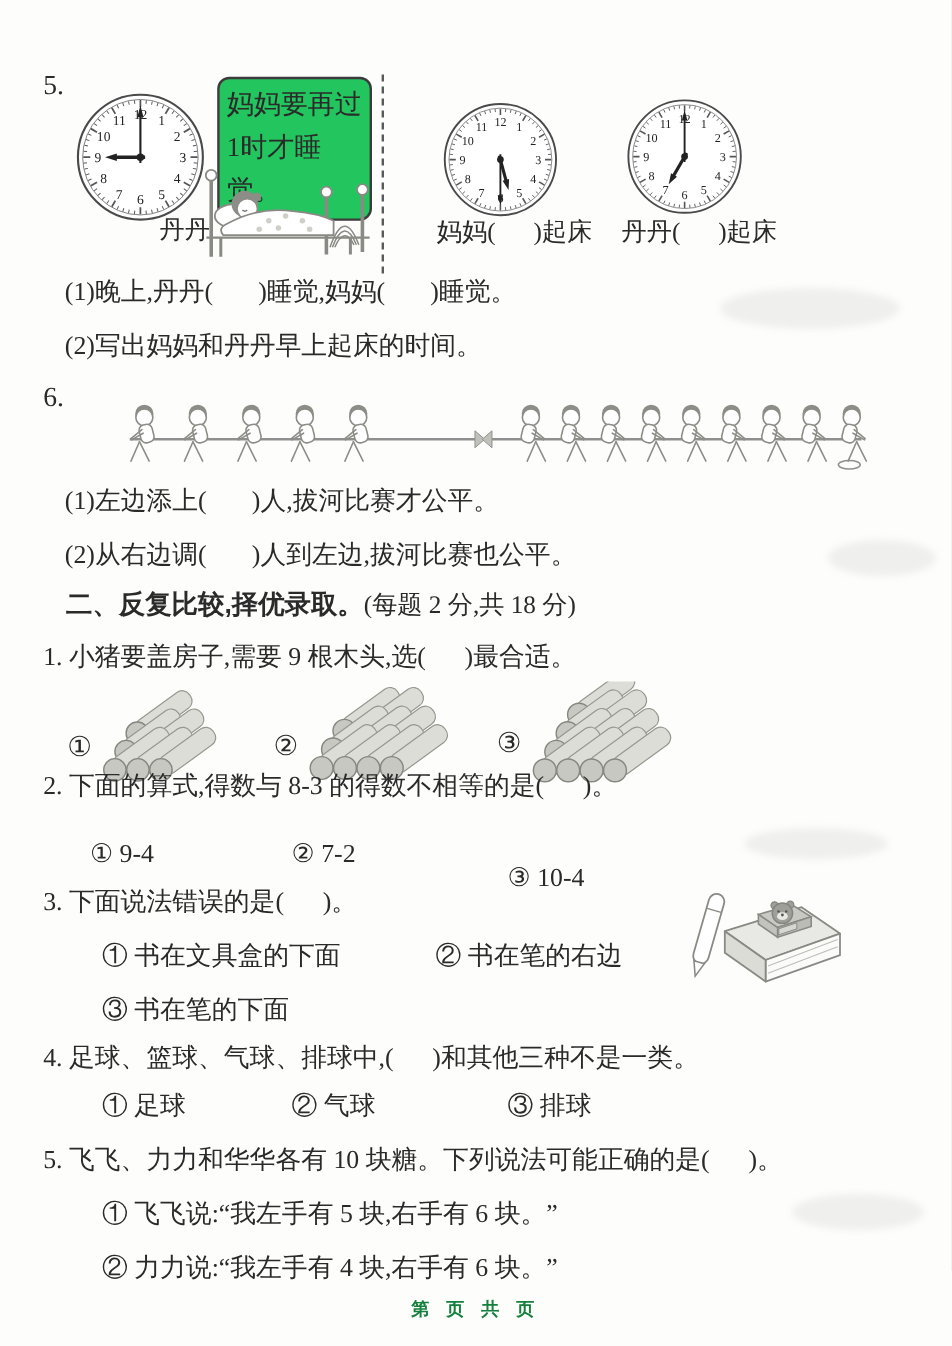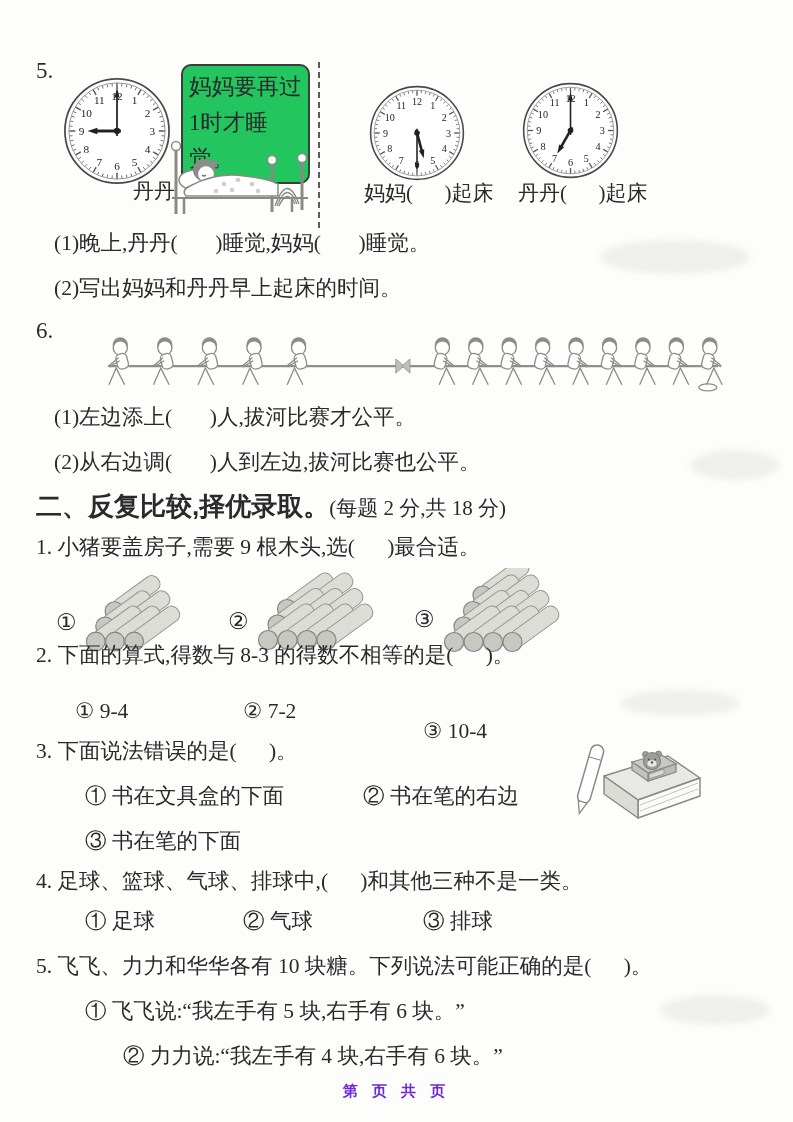--- a/index.html
+++ b/index.html
@@ -16,26 +16,26 @@
     position:absolute; left:181px; top:64px; width:114px;
     border:2.5px solid #3c3c3c; border-radius:10px;
     padding:3px 5px 5px 6px; background:#22c55e;
     font-size:22.5px; line-height:36px; text-align:left;
   }
   .bubble-tail{position:absolute; left:14px; bottom:-13px; width:22px; height:15px;}
   .divider{position:absolute; left:318px; top:62px; height:166px; border-left:2px dashed #5a5a5a;}
   .clock{position:absolute;}
   .pile-group{position:absolute; display:flex; align-items:center; gap:4px;}
   .pile-label{font-size:23px; margin-top:14px;}
-  .sec-title{font-family:"Liberation Sans", sans-serif; font-weight:bold; font-size:26px;}
+  .sec-title{font-family:"Liberation Sans", sans-serif; font-weight:bold; font-size:22px;margin-left:19px;}
   .sec-note{font-family:"Liberation Serif", serif; font-weight:normal; font-size:21px;}
   .footer{
     position:absolute; left:0; top:1082px; width:100%; text-align:center;
     font-family:"Liberation Sans", sans-serif; font-weight:bold;
-    font-size:15px; letter-spacing:5px; color:#6d28d9;
+    font-size:15px; letter-spacing:5px; color:#15803d;
   }
   .smudge{position:absolute; border-radius:50%; filter:blur(3px); background:rgba(120,120,120,0.10);}
 </style>
 </head>
 <body>
 
 <div class="page">
 
   <span class="abs qnum" style="left:36px; top:58px;" data-bind="q5.number">5.</span>
 
@@ -636,21 +636,21 @@
     <circle cx="96" cy="28.5" r="1.2" fill="#55554f"></circle>
   </svg>
 
   <span class="abs line" style="left:36px; top:868px;" data-bind="section2.q4.text">4. 足球、篮球、气球、排球中,(      )和其他三种不是一类。</span>
   <span class="abs line" style="left:85px; top:908px;" data-bind="section2.q4.options.0">① 足球</span>
   <span class="abs line" style="left:243px; top:908px;" data-bind="section2.q4.options.1">② 气球</span>
   <span class="abs line" style="left:423px; top:908px;" data-bind="section2.q4.options.2">③ 排球</span>
 
   <span class="abs line" style="left:36px; top:953px;" data-bind="section2.q5.text">5. 飞飞、力力和华华各有 10 块糖。下列说法可能正确的是(      )。</span>
   <span class="abs line" style="left:85px; top:998px;" data-bind="section2.q5.options.0">① 飞飞说:“我左手有 5 块,右手有 6 块。”</span>
-  <span class="abs line" style="left:85px; top:1043px;margin-left:38px;" data-bind="section2.q5.options.1">② 力力说:“我左手有 4 块,右手有 6 块。”</span>
+  <span class="abs line" style="left:85px; top:1043px;" data-bind="section2.q5.options.1">② 力力说:“我左手有 4 块,右手有 6 块。”</span>
 
   <div class="footer" data-bind="page.footer">第 页 共 页</div>
 
   <div class="smudge" style="left:600px; top:240px; width:150px; height:34px;"></div>
   <div class="smudge" style="left:690px; top:450px; width:90px; height:30px;"></div>
   <div class="smudge" style="left:620px; top:690px; width:120px; height:26px;"></div>
   <div class="smudge" style="left:660px; top:995px; width:110px; height:30px;"></div>
 
 </div>
 

